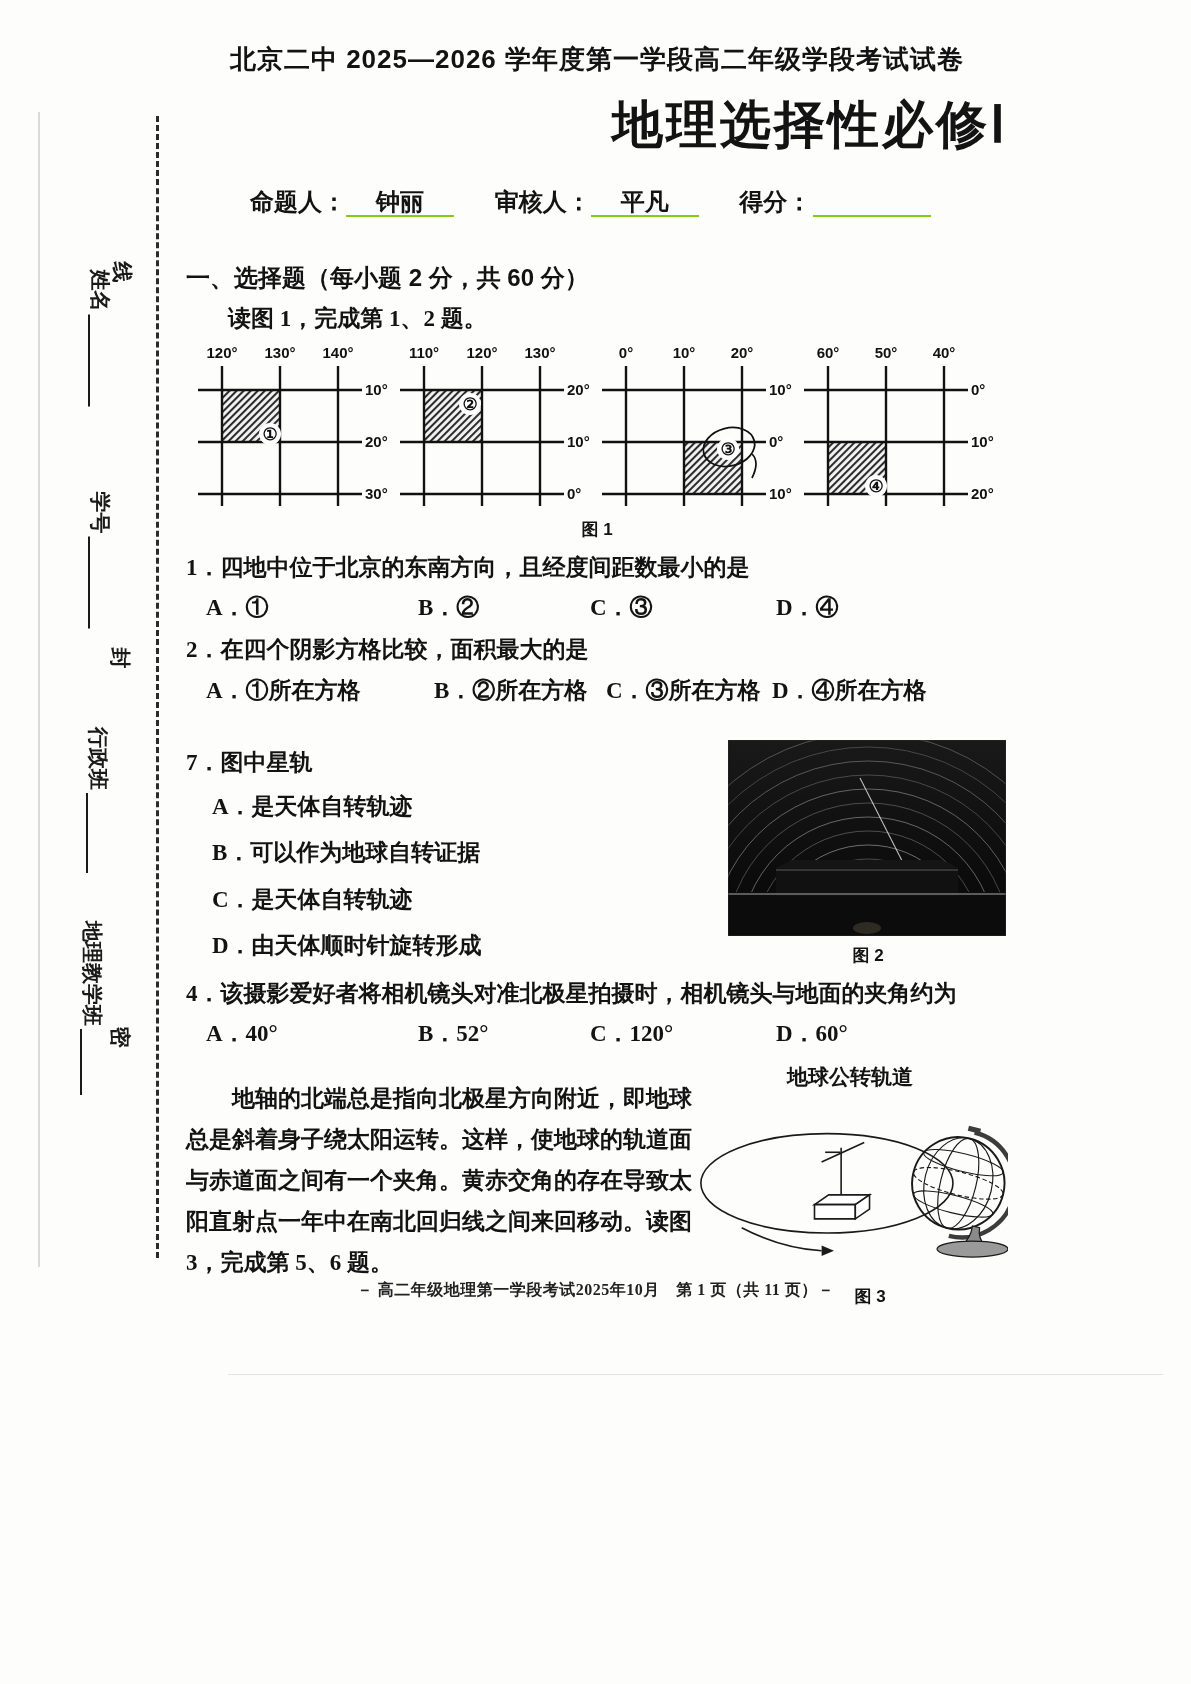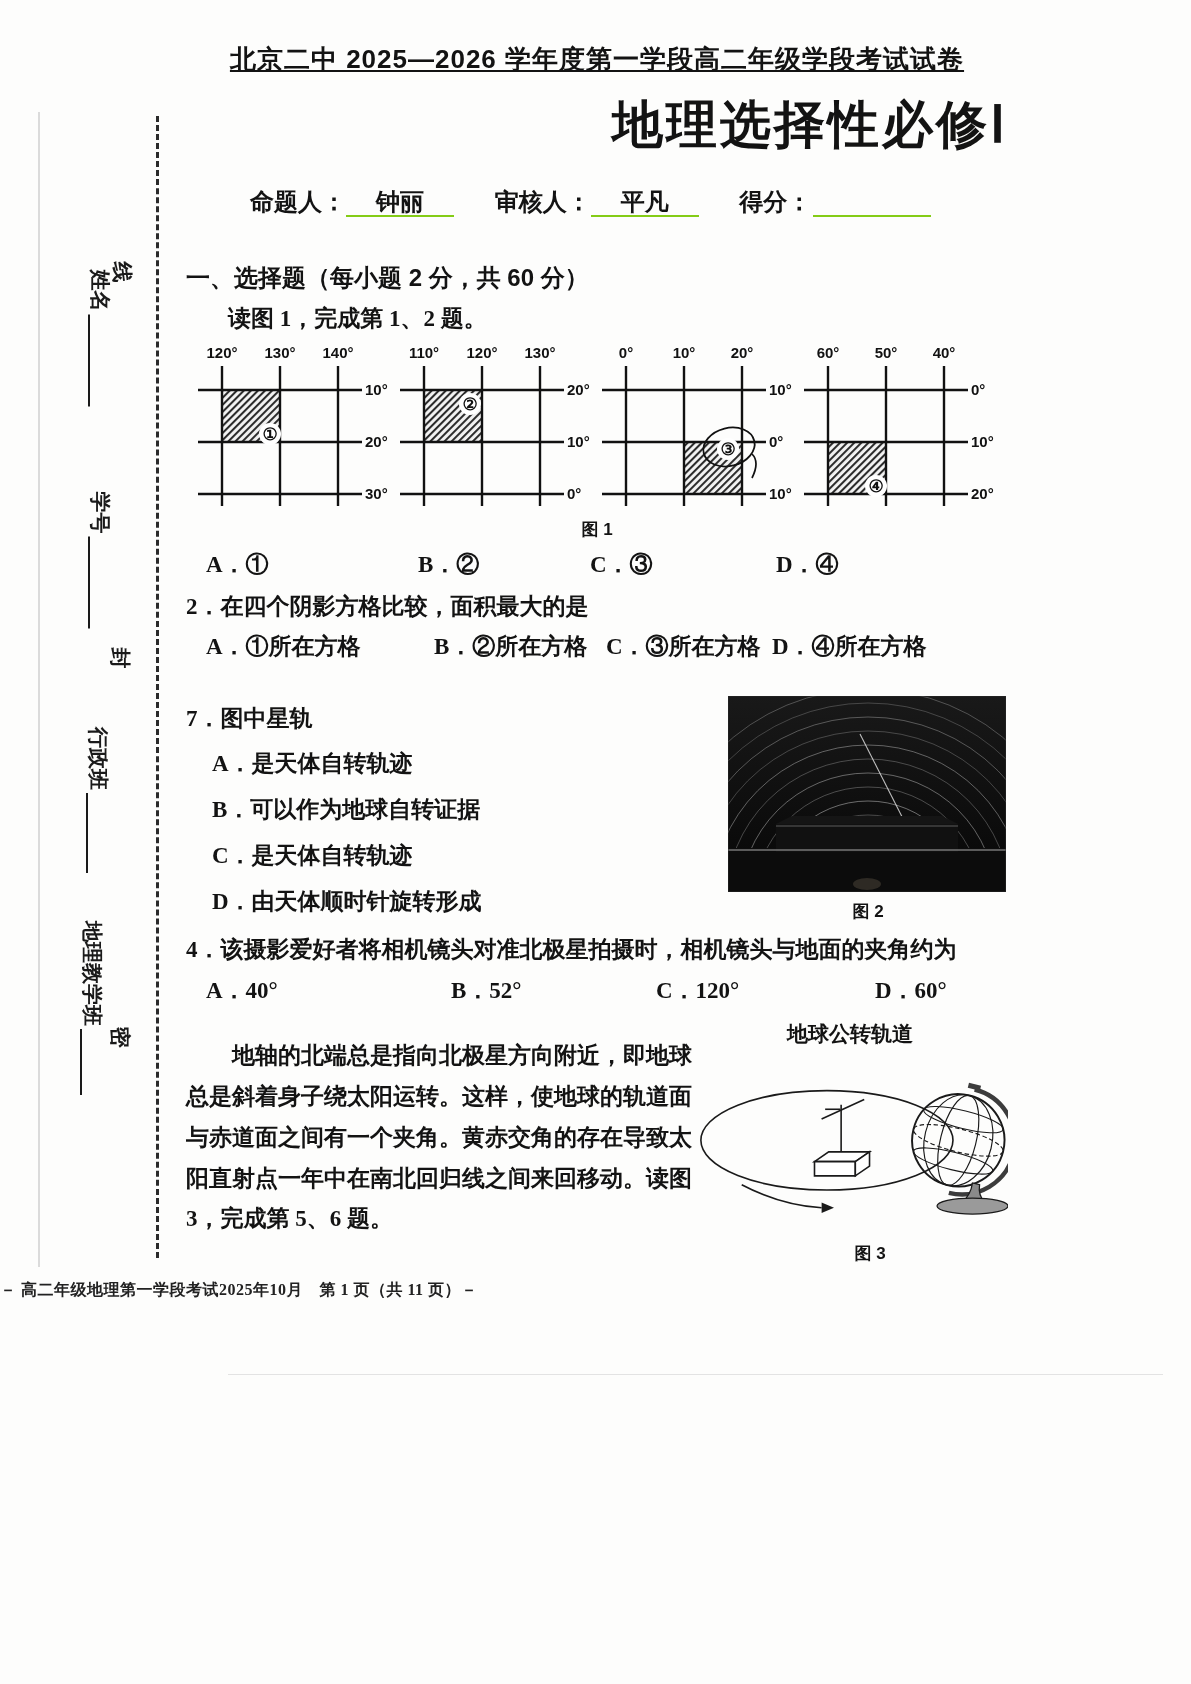--- a/index.html
+++ b/index.html
@@ -17,21 +17,21 @@
     position:absolute;transform:translate(-50%,-50%) rotate(90deg);
     font-family:"Liberation Sans", sans-serif;font-weight:bold;font-size:21px;
     white-space:nowrap;color:#1a1a1a;
   }
   .ublank{display:inline-block;border-bottom:2px solid #1a1a1a;height:1.0em;vertical-align:-5px;margin-left:3px;}
 
   
   .content{position:absolute;left:186px;top:42px;width:822px;}
   .school-line{
     text-align:center;font-family:"Liberation Sans", sans-serif;
-    font-weight:bold;font-size:26px;letter-spacing:1px;text-decoration:underline;
+    font-weight:bold;font-size:26px;letter-spacing:1px;
   }
   .paper-title{
     text-align:right;font-family:"Liberation Sans", sans-serif;
     font-weight:bold;font-size:51px;margin-top:14px;letter-spacing:3px;
   }
   .meta-row{
     margin-top:26px;padding-left:64px;
     font-family:"Liberation Sans", sans-serif;font-weight:bold;font-size:24px;
   }
   .meta-blank{display:inline-block;border-bottom:2px solid #84cc16;text-align:center;font-size:24px;line-height:1.1;}
@@ -53,21 +53,21 @@
   .grid-top-label,.grid-right-label{
     font-family:"Liberation Sans", sans-serif;font-weight:bold;font-size:15px;fill:#111;
   }
   .marker-text{font-size:17px;font-weight:bold;fill:#111;}
 
   
   .q-stem{margin-top:10px;font-size:23px;font-weight:600;line-height:1.45;}
   .opt-row{display:grid;padding-left:20px;margin-top:8px;font-size:23px;font-weight:600;}
   .cols-q1{grid-template-columns:212px 172px 186px 1fr;}
   .cols-q2{grid-template-columns:228px 172px 166px 1fr;}
-  .cols-q4{grid-template-columns:212px 172px 186px 1fr;gap:33px;}
+  .cols-q4{grid-template-columns:212px 172px 186px 1fr;}
 
   
   .p2-row{display:flex;margin-top:34px;}
   .p2-left{width:534px;font-size:23px;font-weight:600;line-height:1.62;}
   .indent{text-indent:2em;}
   .q3-stem{margin-top:6px;}
   .q3-opt{padding-left:26px;margin-top:9px;font-size:23px;font-weight:700;}
   .p2-right{width:280px;margin-left:8px;}
   .photo-frame{width:278px;height:196px;display:block;}
   .photo-caption{margin-top:8px;}
@@ -76,21 +76,21 @@
   .p3-row{display:flex;margin-top:30px;}
   .p3-left{width:506px;font-size:23px;font-weight:600;line-height:1.78;}
   .p3-right{width:316px;margin-left:0px;margin-top:-16px;}
   .orbit-label{
     text-align:center;font-family:"Liberation Sans", sans-serif;
     font-weight:bold;font-size:21px;
   }
   .fig3-caption{margin-top:0px;padding-left:40px;}
 
   .footer{
-    position:absolute;left:0;right:0;top:1280px;
+    position:absolute;left:0;right:0;top:1280px;text-align:center;
     font-weight:bold;font-size:16px;letter-spacing:.5px;color:#222;
   }
 </style>
 </head>
 <body>
 
 <div class="page-edge"></div>
 <div class="bottom-hair"></div>
 
 <div class="seal-dash"></div>
@@ -210,20 +210,21 @@
       <text class="grid-top-label" x="146" y="16" text-anchor="middle">40°</text>
       <text class="grid-right-label" x="173" y="53">0°</text>
       <text class="grid-right-label" x="173" y="105">10°</text>
       <text class="grid-right-label" x="173" y="157">20°</text>
       <circle cx="78" cy="144" r="11" fill="#fff"></circle>
       <text class="marker-text" x="78" y="150" text-anchor="middle">④</text>
     </svg>
   </div>
   <div class="fig-caption">图 1</div>
 
+  <div class="q-stem">1．四地中位于北京的东南方向，且经度间距数最小的是</div>
   <div class="opt-row cols-q1">
     <span>A．①</span>
     <span>B．②</span>
     <span>C．③</span>
     <span>D．④</span>
   </div>
   <div class="q-stem">2．在四个阴影方格比较，面积最大的是</div>
   <div class="opt-row cols-q2">
     <span>A．①所在方格</span>
     <span>B．②所在方格</span>

